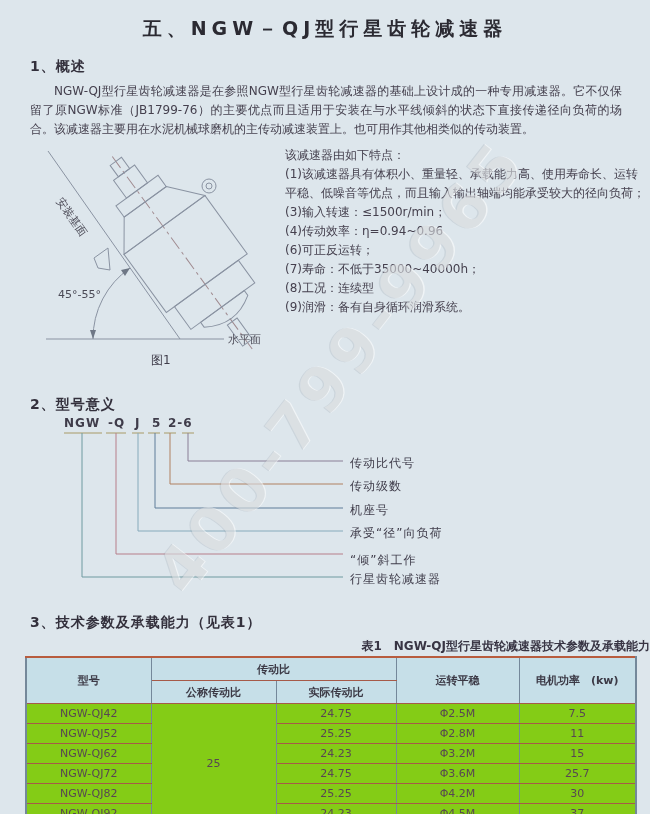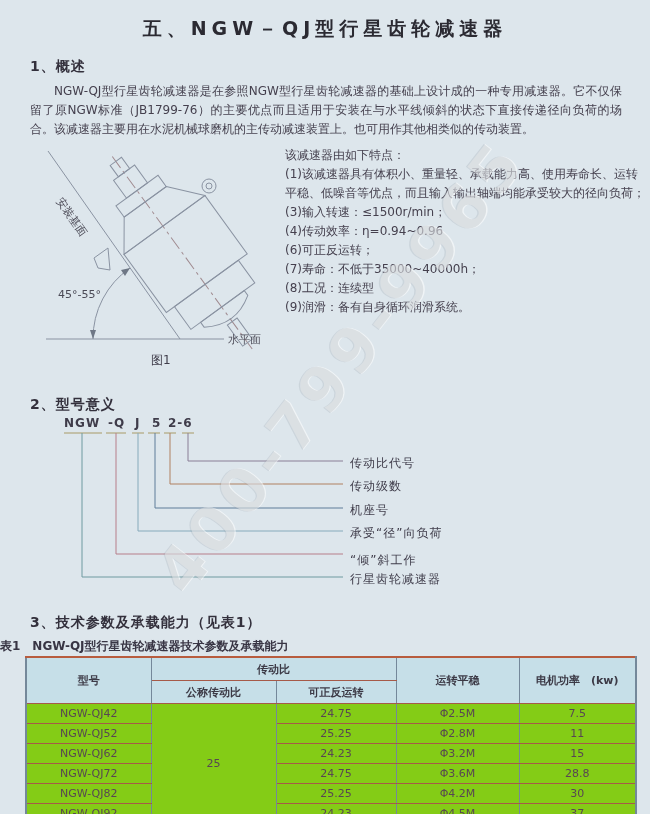--- a/index.html
+++ b/index.html
@@ -34,21 +34,21 @@
   .figure{position:absolute;left:18px;top:146px;width:270px;height:235px;}
   .figure svg{display:block;}
   .model-diagram{position:absolute;left:58px;top:416px;width:580px;height:180px;}
   .code-part{
     position:absolute;top:0;font-size:12px;font-weight:bold;color:#3f3c4a;letter-spacing:1px;
   }
   .mm-label{
     position:absolute;left:292px;font-size:12px;color:#3f3c4a;letter-spacing:1px;
   }
   .table-title{
-    position:absolute;left:0;top:638px;width:650px;text-align:left;
+    position:absolute;left:0;top:638px;width:650px;text-align:right;
     font-size:12px;font-weight:bold;color:#383544;
   }
   table.spec{
     position:absolute;left:25px;top:656px;width:610px;
     border-collapse:collapse;table-layout:fixed;
     border:2px solid #74889a;border-top:2px solid #b85c3e;
     background:#d3e3ea;
   }
   table.spec th,table.spec td{
     border-right:1px solid #74889a;
@@ -175,21 +175,21 @@
     </colgroup>
     <thead>
       <tr>
         <th rowspan="2">型号</th>
         <th colspan="2">传动比</th>
         <th rowspan="2">运转平稳</th>
         <th rowspan="2">电机功率　(kw)</th>
       </tr>
       <tr>
         <th>公称传动比</th>
-        <th>可正反运转</th>
+        <th>实际传动比</th>
       </tr>
     </thead>
     <tbody>
       <tr>
         <td>NGW-QJ42</td>
         <td rowspan="6">25</td>
         <td>24.75</td>
         <td>Φ2.5M</td>
         <td>7.5</td>
       </tr>
@@ -202,21 +202,21 @@
       <tr>
         <td>NGW-QJ62</td>
         <td>24.23</td>
         <td>Φ3.2M</td>
         <td>15</td>
       </tr>
       <tr>
         <td>NGW-QJ72</td>
         <td>24.75</td>
         <td>Φ3.6M</td>
-        <td>28.8</td>
+        <td>25.7</td>
       </tr>
       <tr>
         <td>NGW-QJ82</td>
         <td>25.25</td>
         <td>Φ4.2M</td>
         <td>30</td>
       </tr>
       <tr>
         <td>NGW-QJ92</td>
         <td>24.23</td>

